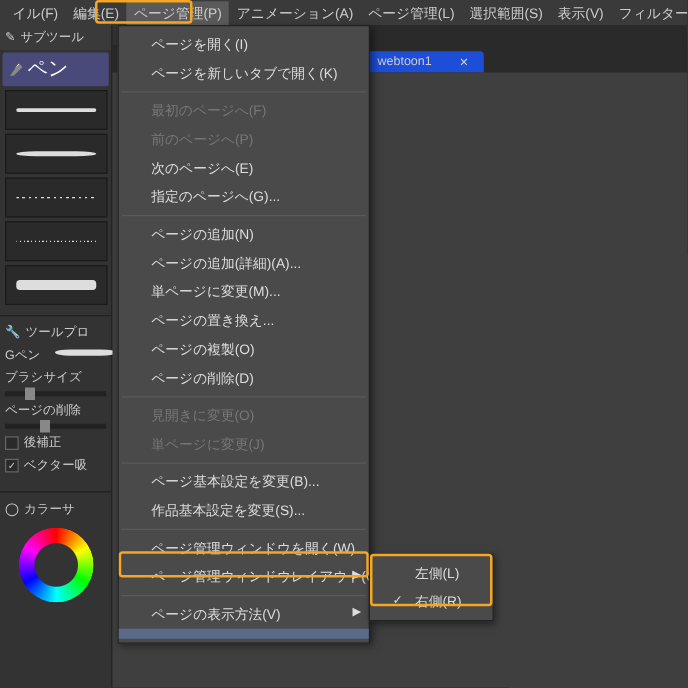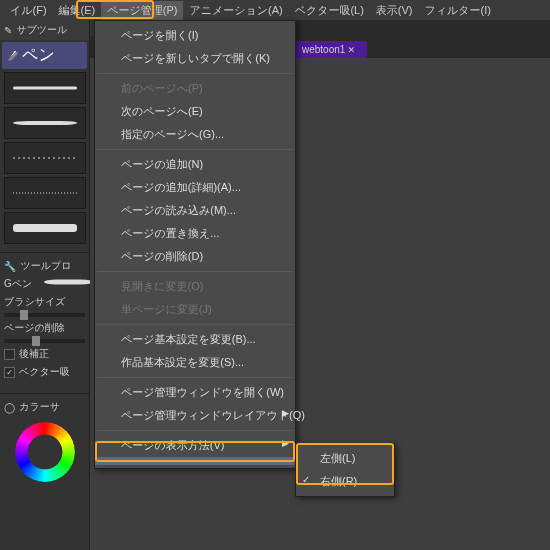--- a/index.html
+++ b/index.html
@@ -18,46 +18,47 @@
   .brush-stroke.taper { height: 4px; border-radius: 50%/100%; }
   .panel-section { margin-top: 8px; padding: 4px; border-top: 1px solid #222; }
   .panel-row { display: flex; align-items: center; gap: 4px; padding: 2px 0; font-size: 10px; }
   .slider-track { flex: 1; height: 4px; background: #222; position: relative; }
   .slider-thumb { position: absolute; width: 8px; height: 10px; background: #888; top: -3px; }
   .checkbox { width: 11px; height: 11px; border: 1px solid #666; display: inline-flex; align-items: center; justify-content: center; font-size: 8px; background: #2a2a2a; }
   .checkbox.checked::after { content: "✓"; color: #ccc; }
   .color-circle { width: 60px; height: 60px; margin: 6px auto; position: relative; }
   .hue-ring { width: 60px; height: 60px; border-radius: 50%; background: conic-gradient(red,yellow,lime,cyan,blue,magenta,red); mask: radial-gradient(circle,transparent 40%,#000 42%); -webkit-mask: radial-gradient(circle,transparent 40%,#000 42%); }
   .tab-bar { position: absolute; left: 90px; top: 36px; right: 0; height: 22px; background: #2a2a2a; display: flex; align-items: end; padding-left: 200px; }
-  .tab { background: #4c1d95; padding: 3px 12px; font-size: 10px; border-radius: 3px 3px 0 0; display: flex; align-items: center; gap: 2px; }
+  .tab { background: #1d4ed8; padding: 3px 12px; font-size: 10px; border-radius: 3px 3px 0 0; display: flex; align-items: center; gap: 22px; }
   .tab-close { font-size: 9px; }
   .canvas-area { position: absolute; left: 90px; top: 58px; right: 0; bottom: 0; background: #3f3f3f; }
   .quick-toolbar { position: absolute; left: 90px; top: 20px; height: 16px; display: flex; gap: 6px; padding: 2px 4px; background: #333; width: 200px; }
   .qt-icon { width: 14px; height: 14px; display: flex; align-items: center; justify-content: center; color: #aaa; font-size: 11px; }
   .dropdown-menu { position: absolute; left: 94px; top: 20px; width: 202px; background: #4a4a4a; border: 1px solid #222; box-shadow: 2px 2px 6px rgba(0,0,0,0.5); z-index: 10; padding: 3px 0; }
   .menu-item { padding: 4px 20px 4px 26px; font-size: 11px; color: #ddd; position: relative; white-space: nowrap; }
   .menu-item.disabled { color: #777; }
   .menu-item.highlighted { background: #5a6a8a; color: #fff; }
   .menu-item .arrow { position: absolute; right: 6px; top: 4px; font-size: 9px; }
   .menu-sep { height: 1px; background: #5a5a5a; margin: 3px 2px; }
-  .submenu { position: absolute; left: 295px; top: 443px; width: 100px; background: #4a4a4a; border: 1px solid #222; box-shadow: 2px 2px 6px rgba(0,0,0,0.5); z-index: 20; padding: 3px 0; }
+  .submenu { position: absolute; left: 295px; top: 443px; width: 100px; background: #4a4a4a; border: 1px solid #222; box-shadow: 2px 2px 6px rgba(0,0,0,0.5); z-index: 20; padding: 3px 12px; }
   .submenu-item { padding: 4px 10px 4px 24px; font-size: 11px; color: #ddd; position: relative; }
   .submenu-item .check { position: absolute; left: 6px; top: 4px; font-size: 10px; }
   .pen-icon { width: 10px; height: 10px; background: linear-gradient(135deg,#fff 40%,#888 41%); clip-path: polygon(0 100%,70% 0,100% 30%,30% 100%); }
   .brush-icon { font-size: 10px; }
 </style>
 </head>
 <body>
 
 <div class="menubar">
   <div class="menubar-item">イル(F)</div>
   <div class="menubar-item">編集(E)</div>
   <div class="menubar-item active">ページ管理(P)</div>
   <div class="menubar-item">アニメーション(A)</div>
-  <div class="menubar-item">ベクター吸(L)</div>
+  <div class="menubar-item">ページ管理(L)</div>
+  <div class="menubar-item">選択範囲(S)</div>
   <div class="menubar-item">表示(V)</div>
   <div class="menubar-item">フィルター(I)</div>
 
 </div>
 
 <div class="highlight-box" style="left:76px; top:0px; width:78px; height:19px;"></div>
 <div class="highlight-box" style="left:95px; top:441px; width:200px; height:21px;"></div>
 <div class="highlight-box" style="left:296px; top:443px; width:98px; height:42px;"></div>
 
 <div class="quick-toolbar">
@@ -142,28 +143,30 @@
     <span class="tab-close">✕</span>
   </div>
 </div>
 
 <div class="canvas-area"></div>
 
 <div class="dropdown-menu">
   <div class="menu-item">ページを開く(I)</div>
   <div class="menu-item">ページを新しいタブで開く(K)</div>
   <div class="menu-sep"></div>
+  <div class="menu-item disabled">最初のページへ(F)</div>
   <div class="menu-item disabled">前のページへ(P)</div>
   <div class="menu-item">次のページへ(E)</div>
   <div class="menu-item">指定のページへ(G)...</div>
   <div class="menu-sep"></div>
   <div class="menu-item">ページの追加(N)</div>
   <div class="menu-item">ページの追加(詳細)(A)...</div>
-  <div class="menu-item">ページの読み込み(M)...</div>
+  <div class="menu-item">単ページに変更(M)...</div>
   <div class="menu-item">ページの置き換え...</div>
+  <div class="menu-item">ページの複製(O)</div>
   <div class="menu-item">ページの削除(D)</div>
   <div class="menu-sep"></div>
   <div class="menu-item disabled">見開きに変更(O)</div>
   <div class="menu-item disabled">単ページに変更(J)</div>
   <div class="menu-sep"></div>
   <div class="menu-item">ページ基本設定を変更(B)...</div>
   <div class="menu-item">作品基本設定を変更(S)...</div>
   <div class="menu-sep"></div>
   <div class="menu-item">ページ管理ウィンドウを開く(W)</div>
   <div class="menu-item"><span>ページ管理ウィンドウレイアウト(Q)</span><span class="arrow">▶</span></div>

